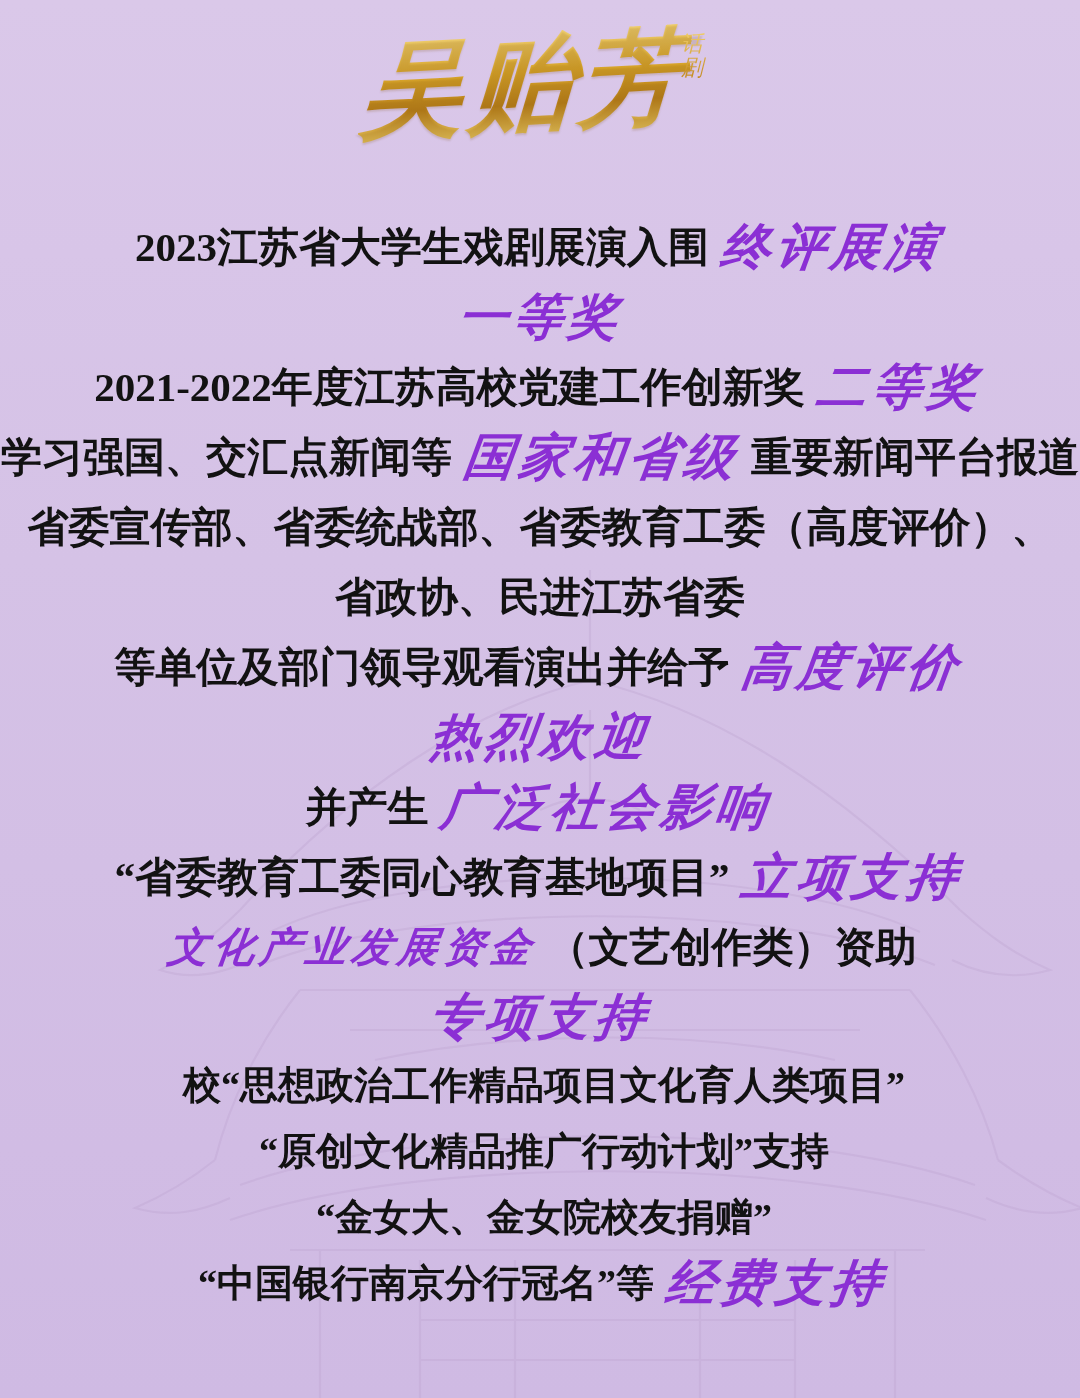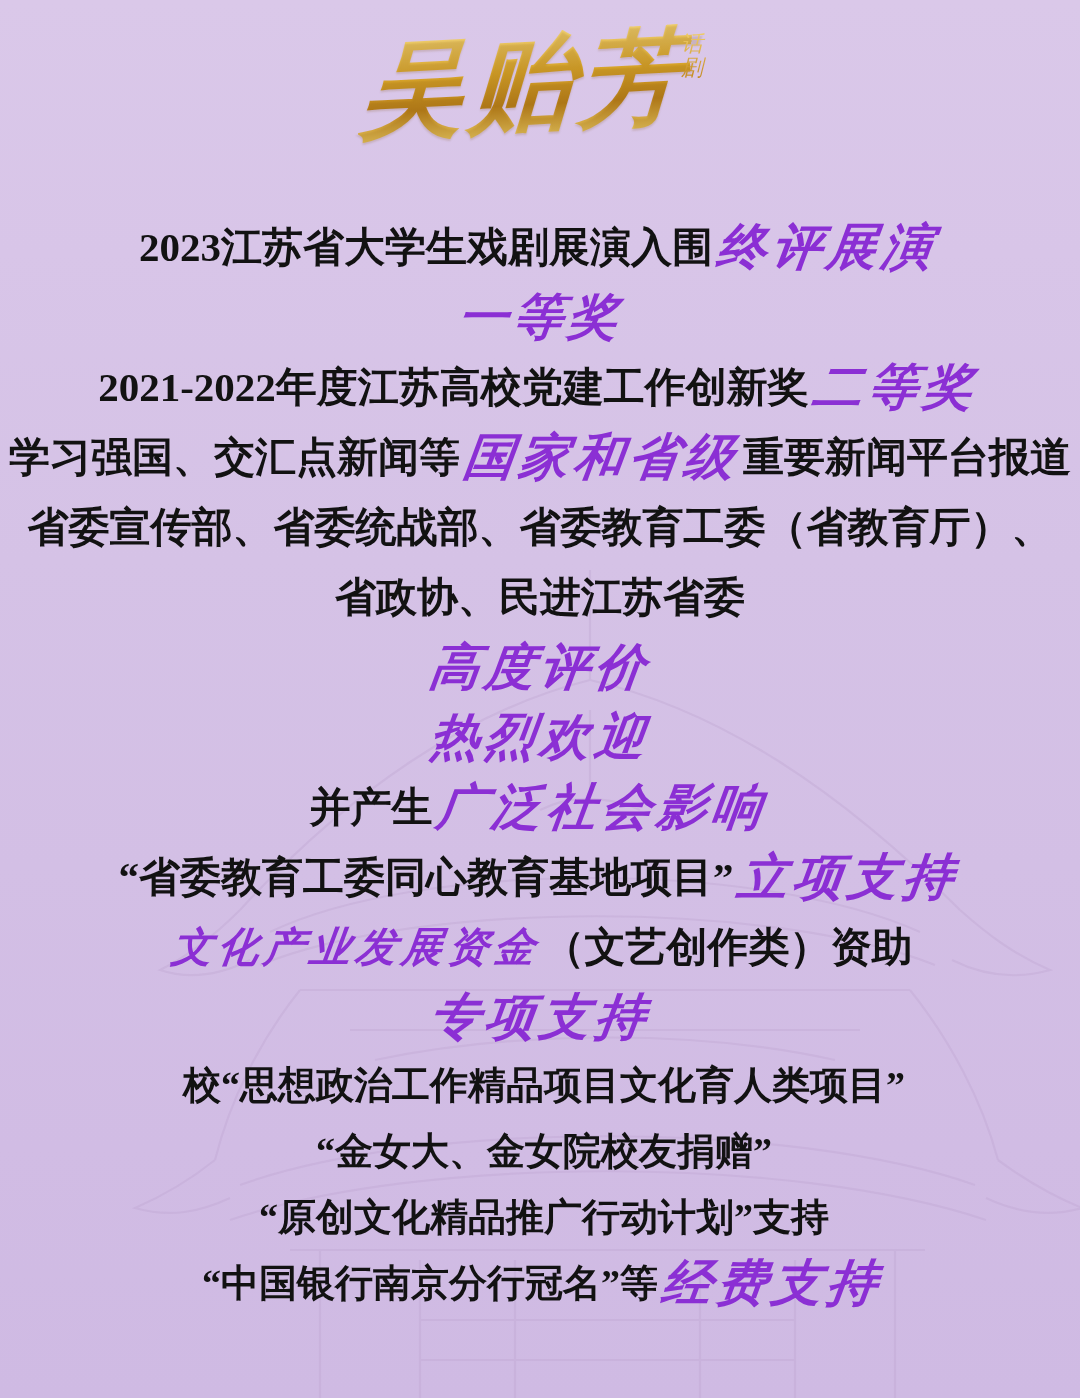--- a/index.html
+++ b/index.html
@@ -97,20 +97,21 @@
     align-items: center;
     justify-content: center;
     flex-wrap: nowrap;
     white-space: nowrap;
     color: #141414;
     font-family: "Liberation Serif", serif;
     font-weight: 700;
     font-size: 41px;
     line-height: 70px;
     letter-spacing: 0px;
+    gap: 8px;
   }
   .seg {
     display: inline-block;
   }
   
   .seg.plain {
     color: #121212;
     font-family: "Liberation Serif", serif;
     font-weight: 700;
   }
@@ -195,26 +196,27 @@
       <div class="line">
         <span class="seg plain">2021-2022年度江苏高校党建工作创新奖</span>
         <span class="seg accent big">二等奖</span>
       </div>
       <div class="line">
         <span class="seg plain">学习强国、交汇点新闻等</span>
         <span class="seg accent big">国家和省级</span>
         <span class="seg plain">重要新闻平台报道</span>
       </div>
       <div class="line">
-        <span class="seg plain">省委宣传部、省委统战部、省委教育工委（省教育厅）、</span>
+        <span class="seg plain">省委宣传部、省委统战部、省委教育工委（高度评价）、</span>
       </div>
       <div class="line">
         <span class="seg plain">省政协、民进江苏省委</span>
       </div>
       <div class="line">
+        <span class="seg plain">等单位及部门领导观看演出并给予</span>
         <span class="seg accent big">高度评价</span>
       </div>
       <div class="line">
         <span class="seg accent big">热烈欢迎</span>
       </div>
       <div class="line">
         <span class="seg plain">并产生</span>
         <span class="seg accent big">广泛社会影响</span>
       </div>
       <div class="line">
@@ -225,24 +227,24 @@
         <span class="seg accent">文化产业发展资金</span>
         <span class="seg plain">（文艺创作类）资助</span>
       </div>
       <div class="line">
         <span class="seg accent big">专项支持</span>
       </div>
       <div class="line small">
         <span class="seg plain">校“思想政治工作精品项目文化育人类项目”</span>
       </div>
       <div class="line small">
+        <span class="seg plain">“原创文化精品推广行动计划”支持</span>
+      </div>
+      <div class="line small">
         <span class="seg plain">“金女大、金女院校友捐赠”</span>
-      </div>
-      <div class="line small">
-        <span class="seg plain">“原创文化精品推广行动计划”支持</span>
       </div>
       <div class="line small">
         <span class="seg plain">“中国银行南京分行冠名”等</span>
         <span class="seg accent big">经费支持</span>
       </div>
     </div>
 
 </div>
 
 </body></html>

